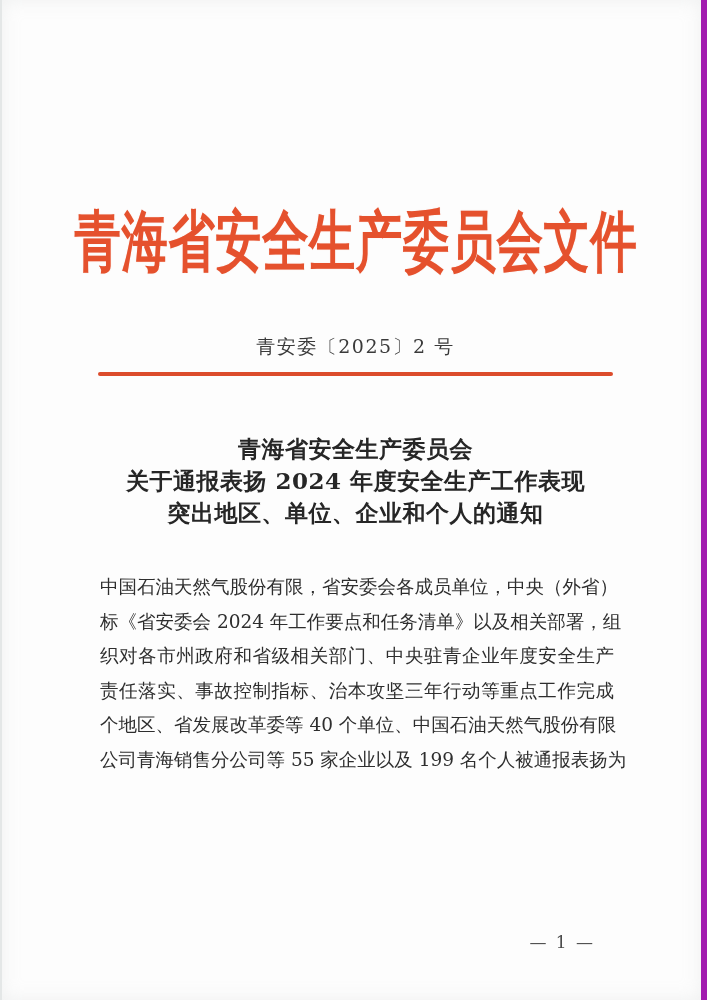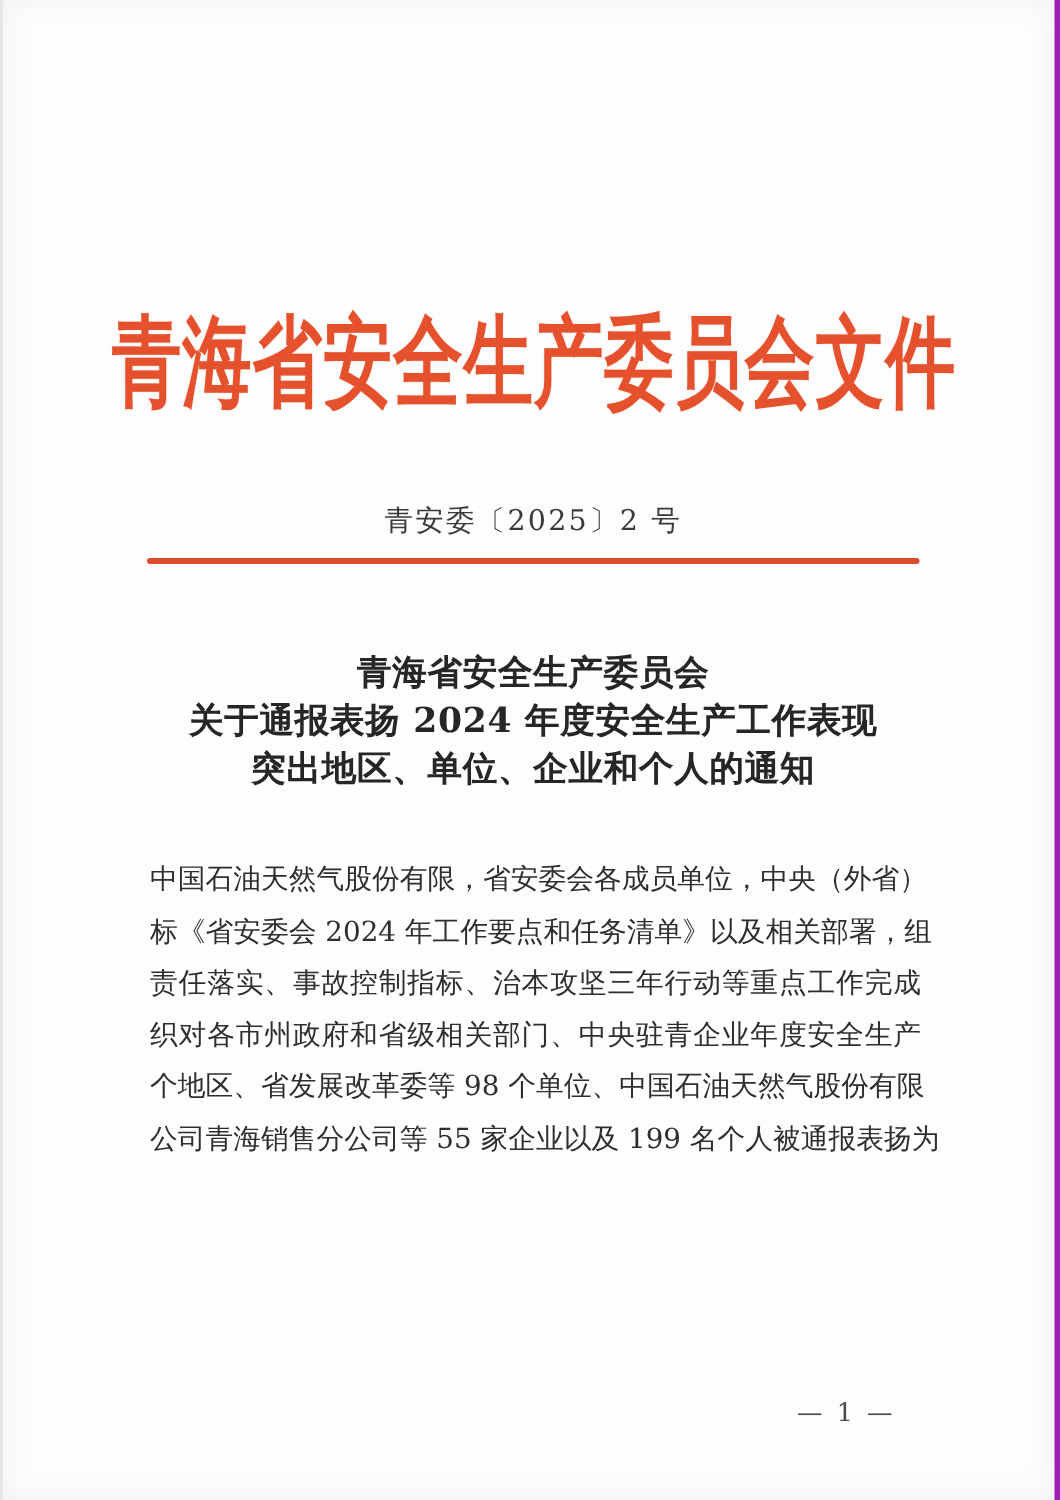--- a/index.html
+++ b/index.html
@@ -7,21 +7,21 @@
   body {
     background: #f2f3f3;
     font-family: "DejaVu Serif", "Liberation Serif", serif;
   }
   .page {
     position: relative;
     width: 707px;
     height: 1000px;
     background: #fdfdfd;
     border-left: 2px solid #e4e7e7;
-    border-right: 4px solid #a21caf;
+    border-right: 6px solid #a21caf;
     box-shadow: inset 0 0 18px rgba(200,205,205,0.25);
     overflow: hidden;
   }
   .letterhead {
     position: absolute;
     top: 196px;
     left: 0;
     width: 707px;
     height: 92px;
     display: flex;
@@ -116,21 +116,21 @@
 
   <div class="doc-title">
     <div>青海省安全生产委员会</div>
     <div>关于通报表扬 2024 年度安全生产工作表现</div>
     <div>突出地区、单位、企业和个人的通知</div>
   </div>
 
   <div class="body-text">
     <div class="bline">中国石油天然气股份有限，省安委会各成员单位，中央（外省）</div>
     <div class="bline">标《省安委会 2024 年工作要点和任务清单》以及相关部署，组</div>
+    <div class="bline">织对各市州政府和省级相关部门、中央驻青企业年度安全生产</div>
     <div class="bline">责任落实、事故控制指标、治本攻坚三年行动等重点工作完成</div>
-    <div class="bline">织对各市州政府和省级相关部门、中央驻青企业年度安全生产</div>
-    <div class="bline">个地区、省发展改革委等 98 个单位、中国石油天然气股份有限</div>
+    <div class="bline">个地区、省发展改革委等 40 个单位、中国石油天然气股份有限</div>
     <div class="bline">公司青海销售分公司等 55 家企业以及 199 名个人被通报表扬为</div>
   </div>
 
   <div class="page-number">— 1 —</div>
 
 </div>
 
 </body></html>

